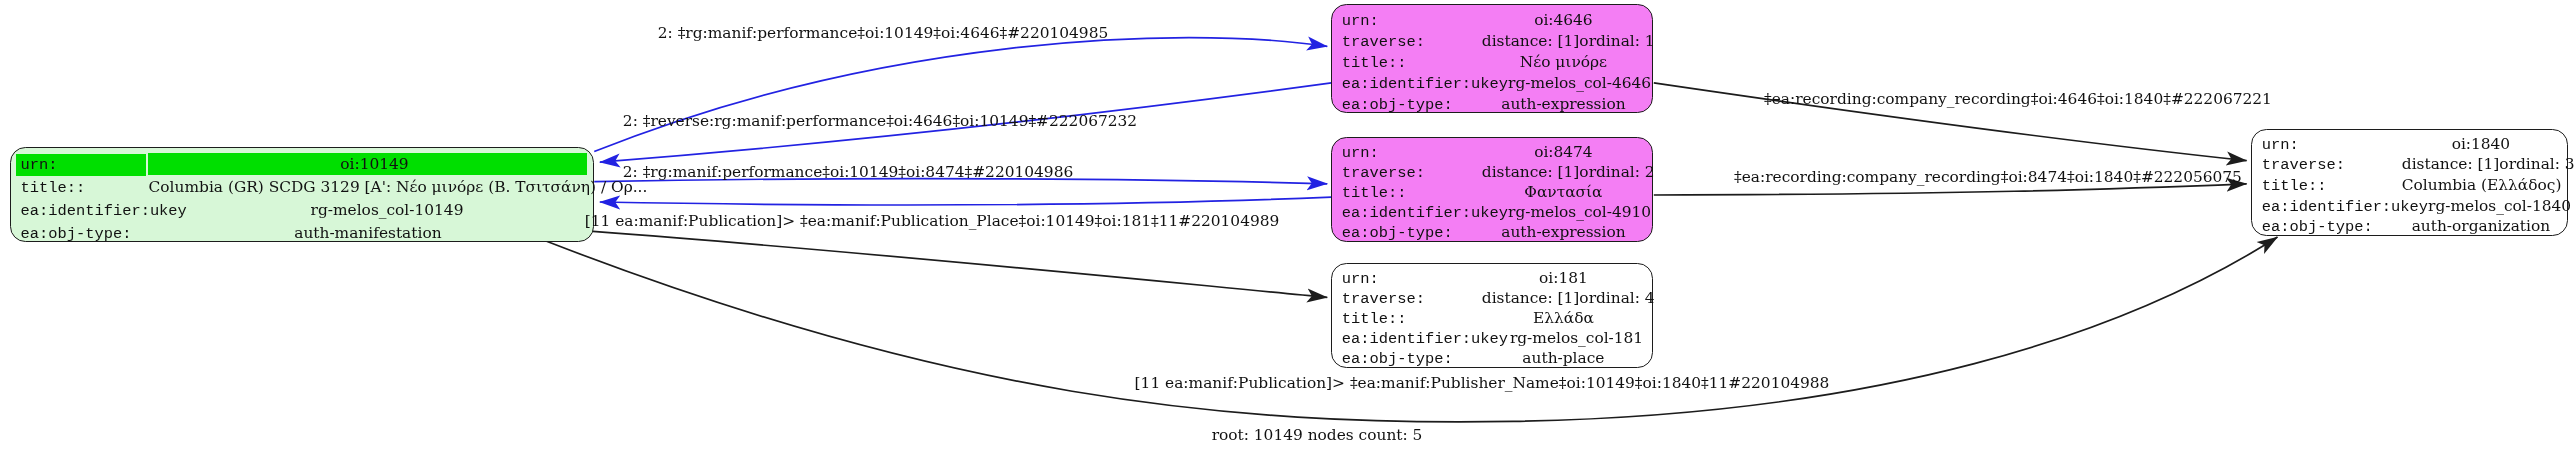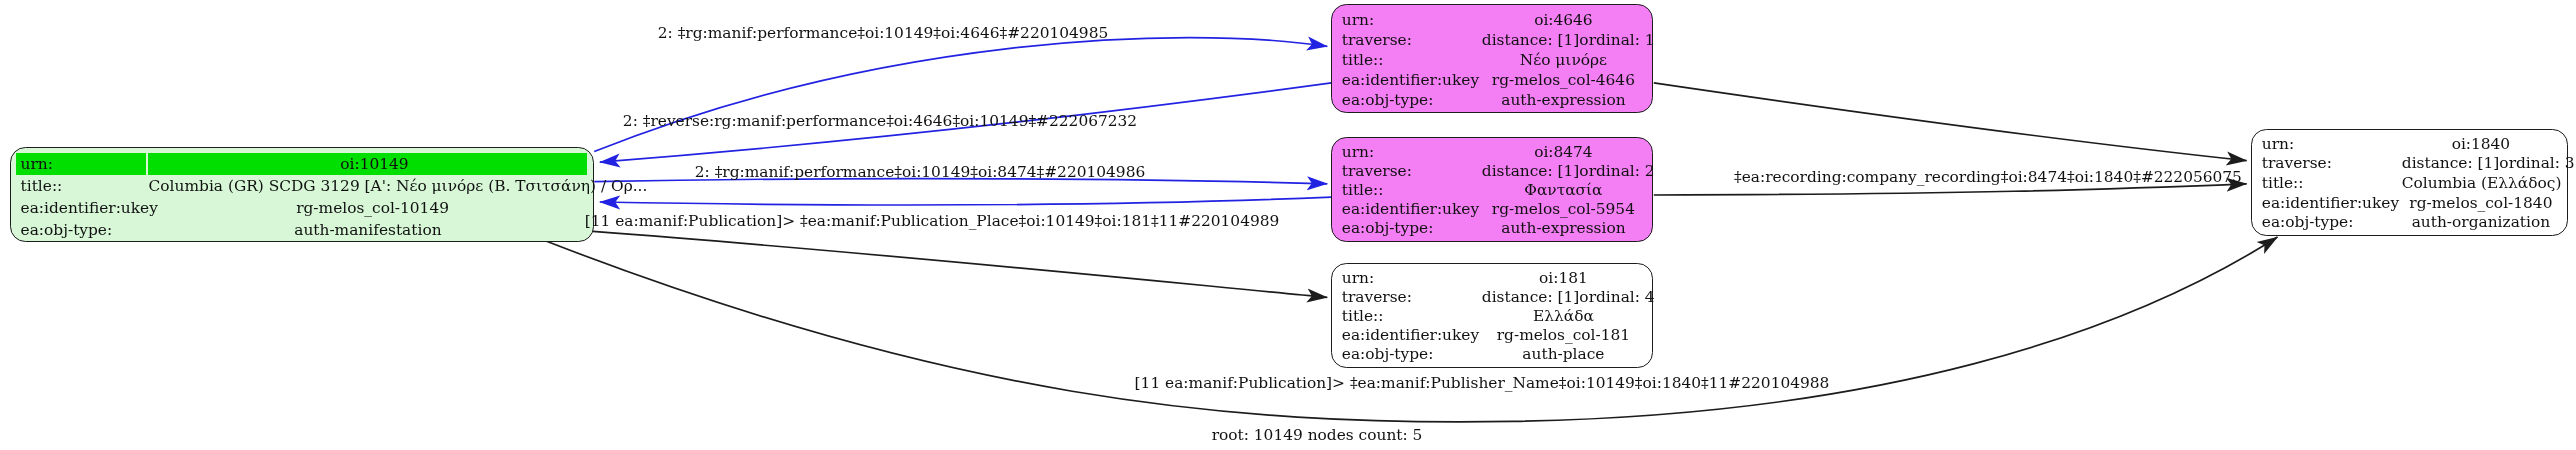--- a/index.html
+++ b/index.html
@@ -19,21 +19,21 @@
   .gnode{
     position:absolute;
     border:1.4px solid #1c1c1c;
     border-radius:15.4px;
     box-sizing:border-box;
     padding:4.9px 7px 4.2px 9.8px;
     background:#ffffff;
     white-space:nowrap;
   }
   .gnode .row{display:flex;align-items:baseline;}
-  .gnode .k{flex:0 0 140px;}
+  .gnode .k{flex:0 0 140px;font-family:Liberation Mono, monospace;}
   .gnode .v{flex:1 1 auto;text-align:center;}
   .gnode .v2{}
 
   
   #node-10149{left:9.8px;top:147px;width:584px;height:95px;background:#d7f7d7;padding:4.2px 5.6px 2.8px 5.6px;}
   #node-10149 .row{line-height:22px;padding-left:4.2px;}
   #node-10149 .k{flex:0 0 128px;}
   #node-10149 .row.hdr{padding-left:0;margin:0.7px 0 0 0;}
   #node-10149 .row.hdr .k{background:#00df00;padding-left:4.2px;margin-right:2.1px;flex-basis:125px;}
   #node-10149 .row.hdr .v{background:#00df00;padding-left:14px;}
@@ -136,21 +136,21 @@
       <span class="k">traverse:</span>
       <span>distance: [1]</span>
       <span class="v2">ordinal: 2</span>
     </div>
     <div class="row">
       <span class="k">title::</span>
       <span class="v">Φαντασία</span>
     </div>
     <div class="row">
       <span class="k">ea:identifier:ukey</span>
-      <span class="v">rg-melos_col-5954</span>
+      <span class="v">rg-melos_col-4910</span>
     </div>
     <div class="row">
       <span class="k">ea:obj-type:</span>
       <span class="v">auth-expression</span>
     </div>
   </div>
 
   <div class="gnode" id="node-181">
     <div class="row">
       <span class="k">urn:</span>
@@ -194,21 +194,22 @@
       <span class="v">rg-melos_col-1840</span>
     </div>
     <div class="row">
       <span class="k">ea:obj-type:</span>
       <span class="v">auth-organization</span>
     </div>
   </div>
 
   <div class="elabel" style="left:883px;top:24px;">2: ‡rg:manif:performance‡oi:10149‡oi:4646‡#220104985</div>
   <div class="elabel" style="left:880px;top:88px;margin-top:24px;">2: ‡reverse:rg:manif:performance‡oi:4646‡oi:10149‡#222067232</div>
-  <div class="elabel" style="left:920px;top:163px;">2: ‡rg:manif:performance‡oi:10149‡oi:8474‡#220104986</div>
+  <div class="elabel" style="left:848px;top:163px;">2: ‡rg:manif:performance‡oi:10149‡oi:8474‡#220104986</div>
   <div class="elabel" style="left:932px;top:212px;">[11 ea:manif:Publication]&gt; ‡ea:manif:Publication_Place‡oi:10149‡oi:181‡11#220104989</div>
+  <div class="elabel" style="left:2018px;top:90px;">‡ea:recording:company_recording‡oi:4646‡oi:1840‡#222067221</div>
   <div class="elabel" style="left:1988px;top:168px;">‡ea:recording:company_recording‡oi:8474‡oi:1840‡#222056075</div>
   <div class="elabel" style="left:1482px;top:374px;">[11 ea:manif:Publication]&gt; ‡ea:manif:Publisher_Name‡oi:10149‡oi:1840‡11#220104988</div>
 
   <div class="footer" style="left:1317px;top:426px;">root: 10149 nodes count: 5</div>
 
 </div>
 
 
 </body></html>

